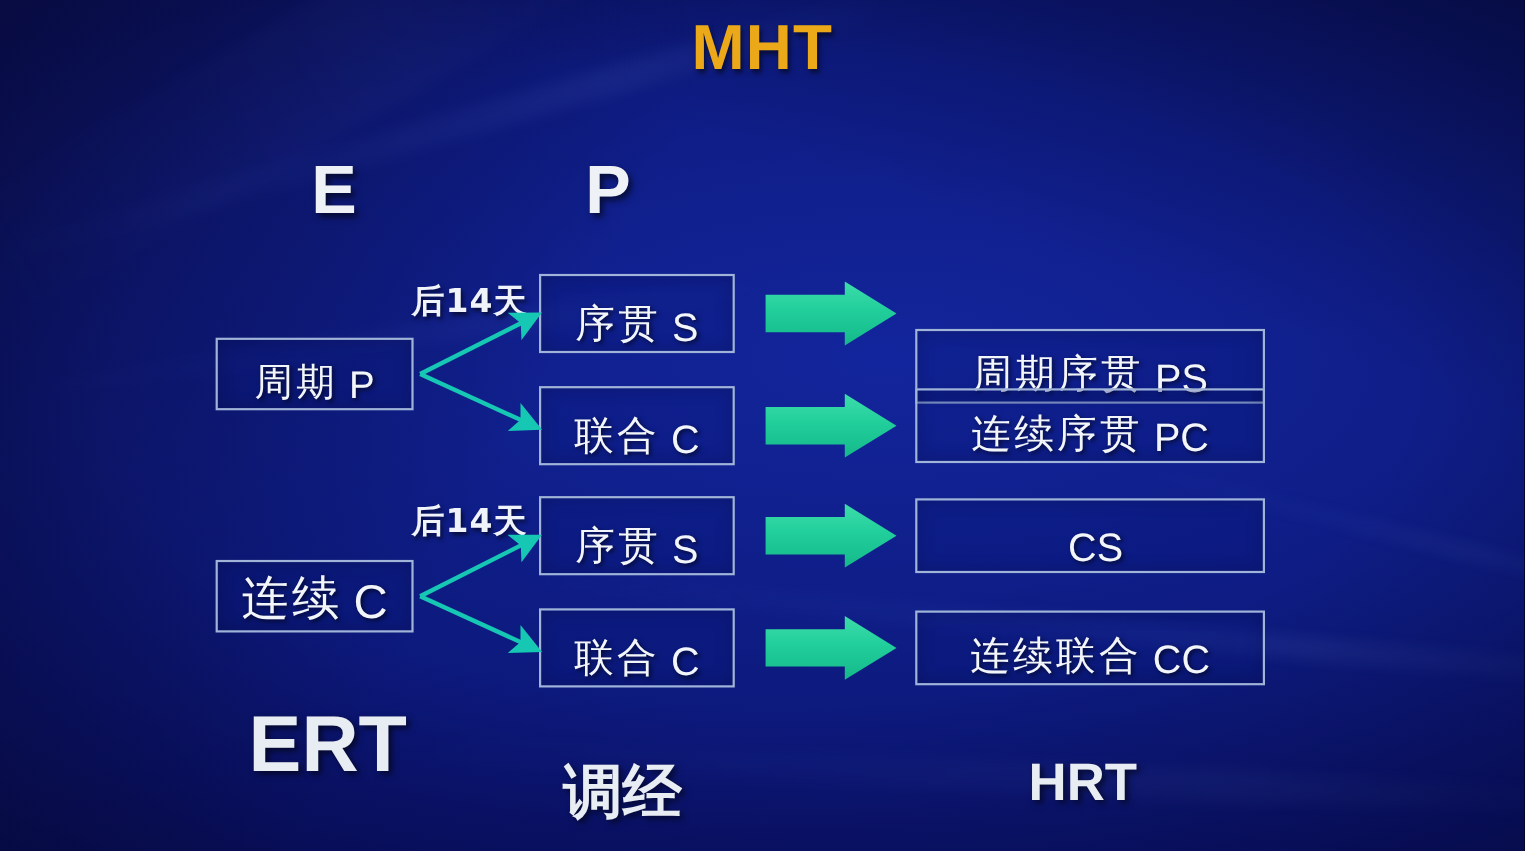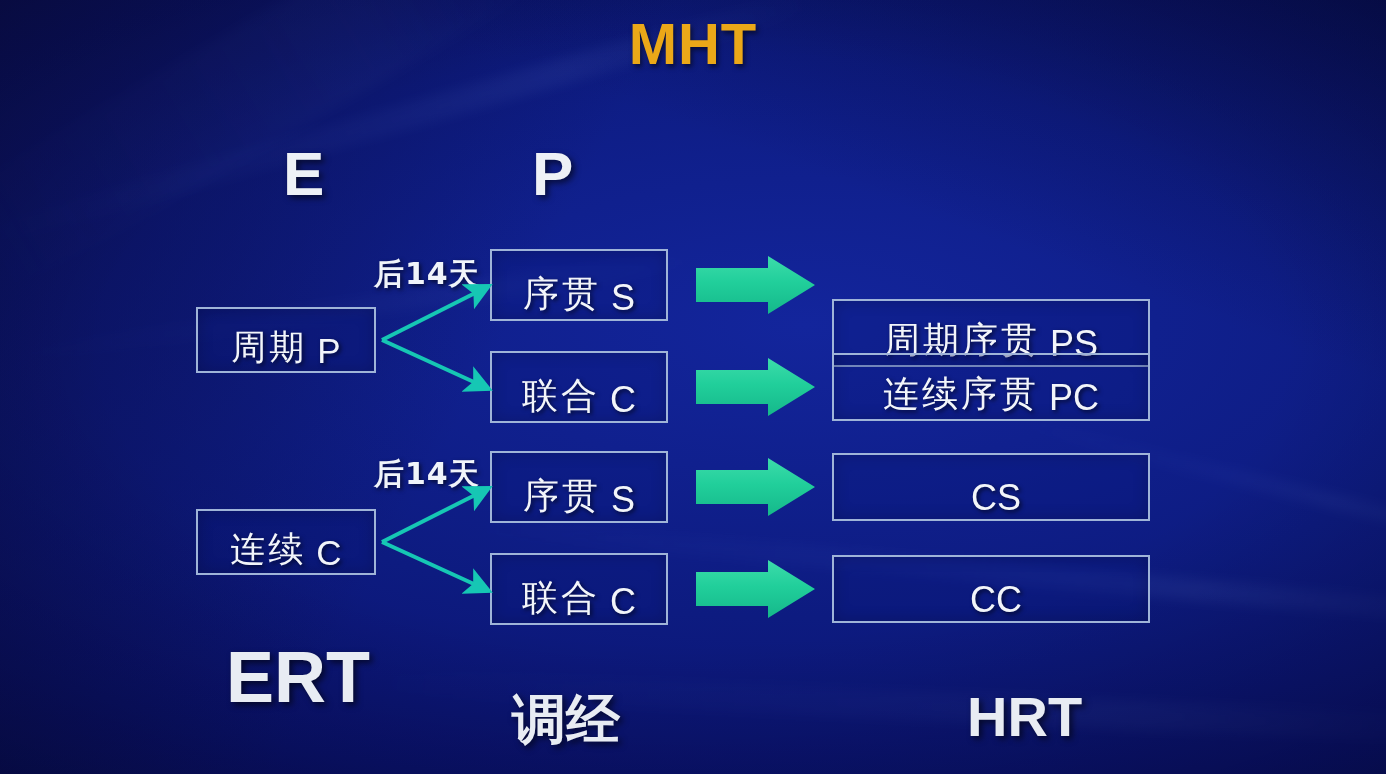--- a/index.html
+++ b/index.html
@@ -59,21 +59,21 @@
   #head-p  { left: 532px; top: 138px; }
   #head-ep { left: 880px; top: 138px; letter-spacing: 2px; }
 
   .foot-label {
     color: #e8ecf3;
     font-weight: bold;
     text-shadow: 3px 3px 6px rgba(0,0,0,.60);
     white-space: nowrap;
   }
   #foot-ert { left: 226px; top: 636px; font-size: 72px; }
-  #foot-hrt { left: 935px; top: 684px; font-size: 56px; margin-left: 32px; }
+  #foot-hrt { left: 935px; top: 684px; font-size: 48px; }
   #foot-tj  { left: 512px; top: 684px; font-size: 54px;
               font-family: Liberation Mono, monospace; }
 
   
   .box {
     box-sizing: border-box;
     border: 2px solid #9fb4d8;
     background: rgba(8, 22, 120, 0.28);
     display: flex;
     align-items: flex-end;
@@ -89,21 +89,21 @@
     letter-spacing: 3px;
   }
   .box .lat {
     font-family: "Liberation Sans", sans-serif;
     letter-spacing: 0px;
     margin-left: 10px;
   }
 
   
   #box-cycle-p   { left: 196px; top: 307px; width: 180px; height: 66px; font-size: 35px; }
-  #box-contin-c  { left: 196px; top: 509px; width: 180px; height: 66px; font-size: 35px; }
+  #box-contin-c  { left: 196px; top: 509px; width: 180px; height: 66px; font-size: 43px; }
 
   
   #box-seq-s-1 { left: 490px; top: 249px; width: 178px; height: 72px; font-size: 36px; }
   #box-com-c-1 { left: 490px; top: 351px; width: 178px; height: 72px; font-size: 36px; }
   #box-seq-s-2 { left: 490px; top: 451px; width: 178px; height: 72px; font-size: 36px; }
   #box-com-c-2 { left: 490px; top: 553px; width: 178px; height: 72px; font-size: 36px; }
 
   
   #box-ps { left: 832px; top: 251px; width: 318px; height: 68px; font-size: 36px; margin-top: 48px; }
   #box-pc { left: 832px; top: 353px; width: 318px; height: 68px; font-size: 36px; }
@@ -179,20 +179,21 @@
     <span class="lat">PS</span>
   </div>
   <div class="abs box" id="box-pc">
     <span class="cjk">连续序贯</span>
     <span class="lat">PC</span>
   </div>
   <div class="abs box" id="box-cs">
     <span class="lat">CS</span>
   </div>
   <div class="abs box" id="box-cc">
+    <span class="cjk">连续联合</span>
     <span class="lat">CC</span>
   </div>
 
   <svg id="arrows" viewBox="0 0 1386 774">
     <defs>
       <marker id="tip" markerWidth="7" markerHeight="7" refX="5.4" refY="3.5" orient="auto">
         <path d="M0,0 L7,3.5 L0,7 L1.6,3.5 Z" fill="#16c7b4"></path>
       </marker>
       <linearGradient id="blockGrad" x1="0" y1="0" x2="0" y2="1">
         <stop offset="0%" stop-color="#3ddcaa"></stop>

